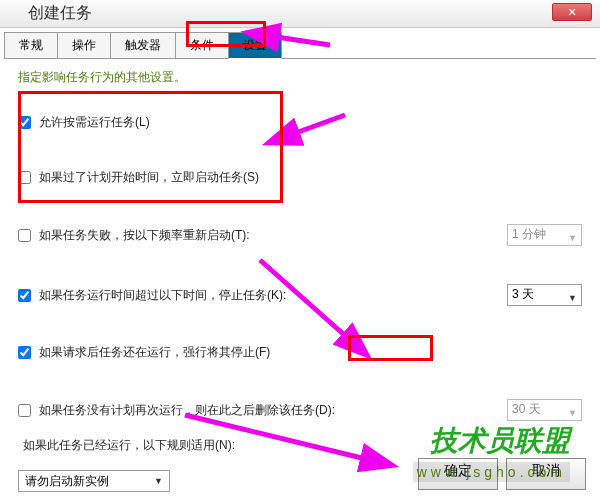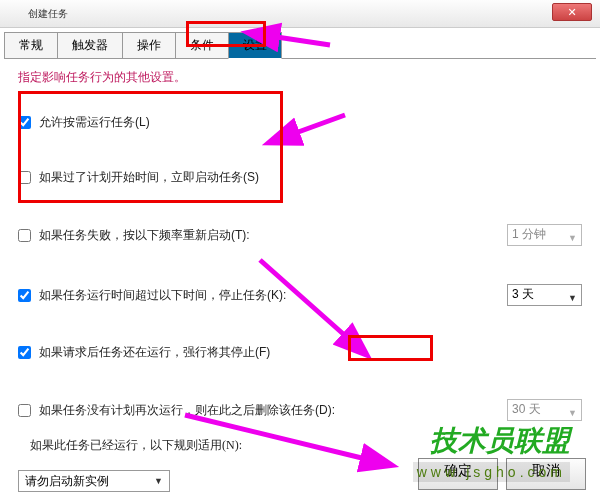--- a/index.html
+++ b/index.html
@@ -1,24 +1,24 @@
 <!DOCTYPE html>
 <html><head>
 <meta charset="utf-8">
 <style>
 * { box-sizing: border-box; margin: 0; padding: 0; }
 body { font-family: "Microsoft YaHei", sans-serif; font-size: 12px; background: #fff; width: 600px; height: 500px; position: relative; overflow: hidden; }
 .titlebar { background: linear-gradient(#fdfdfd, #e8e8e8); height: 28px; border-bottom: 1px solid #ccc; display: flex; align-items: center; padding: 0 8px; position: relative; }
-.titlebar-text { font-size: 10px; color: #333; margin-left: 20px; }
+.titlebar-text { font-size: 16px; color: #333; margin-left: 20px; }
 .close-btn { position: absolute; right: 8px; top: 3px; width: 40px; height: 18px; background: linear-gradient(#e77, #c44); border: 1px solid #a33; border-radius: 2px; color: #fff; text-align: center; font-size: 11px; line-height: 16px; }
 .tabs { display: flex; border-bottom: 1px solid #999; background: #fff; margin: 4px 4px 0 4px; }
 .tab { padding: 4px 14px; border: 1px solid #999; border-bottom: none; background: #f5f5f5; margin-right: -1px; cursor: pointer; position: relative; }
 .tab.active { background: #0369a1; border-bottom: 1px solid #fff; margin-bottom: -1px; z-index: 2; }
 .content { padding: 10px 18px; }
-.description { margin-bottom: 20px; color: #be185d; }
+.description { margin-bottom: 20px; color: #4d7c0f; }
 .row { display: flex; align-items: center; margin-bottom: 16px; margin-top: 38px; }
 .cb { width: 13px; height: 13px; margin-right: 8px; flex-shrink: 0; }
 .label { flex: 1; color: #222; }
 .label.disabled { color: #888; margin-left: 21px; }
 .opt-box { display: flex; align-items: center; }
 .select { border: 1px solid #999; padding: 2px 4px; width: 75px; height: 22px; font-size: 12px; background: #fff; display: flex; align-items: flex-end; justify-content: space-between; }
 .select.disabled { color: #888; border-color: #bbb; }
 .arrow { font-size: 9px; color: #333; }
 .select.disabled .arrow { color: #aaa; }
 .numinput { width: 38px; height: 22px; border: 1px solid #bbb; padding: 2px 4px; font-size: 12px; color: #888; display: flex; align-items: center; }
@@ -37,22 +37,22 @@
 </head>
 <body>
 
 <div class="titlebar">
   <span class="titlebar-text">创建任务</span>
   <div class="close-btn">✕</div>
 </div>
 
 <div class="tabs">
   <div class="tab">常规</div>
+  <div class="tab">操作</div>
   <div class="tab">触发器</div>
-  <div class="tab">操作</div>
   <div class="tab">条件</div>
   <div class="tab active">设置</div>
 </div>
 
 <div class="content">
   <div class="description">指定影响任务行为的其他设置。</div>
 
   <div class="row" style="margin-top:28px;justify-content:center;">
     <input type="checkbox" class="cb" checked="" style="">
     <span class="label">允许按需运行任务(L)</span>
@@ -96,21 +96,21 @@
     <span class="label">如果任务没有计划再次运行，则在此之后删除该任务(D):</span>
     <div class="opt-box">
       <div class="select disabled">
         <span>30 天</span>
         <span class="arrow">▼</span>
       </div>
     </div>
   </div>
 
   <div class="row" style="margin-top:6px;">
-    <span class="label" style="margin-left:12px;font-family:Liberation Serif, serif;">如果此任务已经运行，以下规则适用(N):</span>
+    <span class="label" style="margin-left:5px;">如果此任务已经运行，以下规则适用(N):</span>
   </div>
 
   <div class="bottom-select">
     <span>请勿启动新实例</span>
     <span class="arrow">▼</span>
   </div>
 </div>
 
 <div class="buttons">
   <div class="btn">确定</div>

